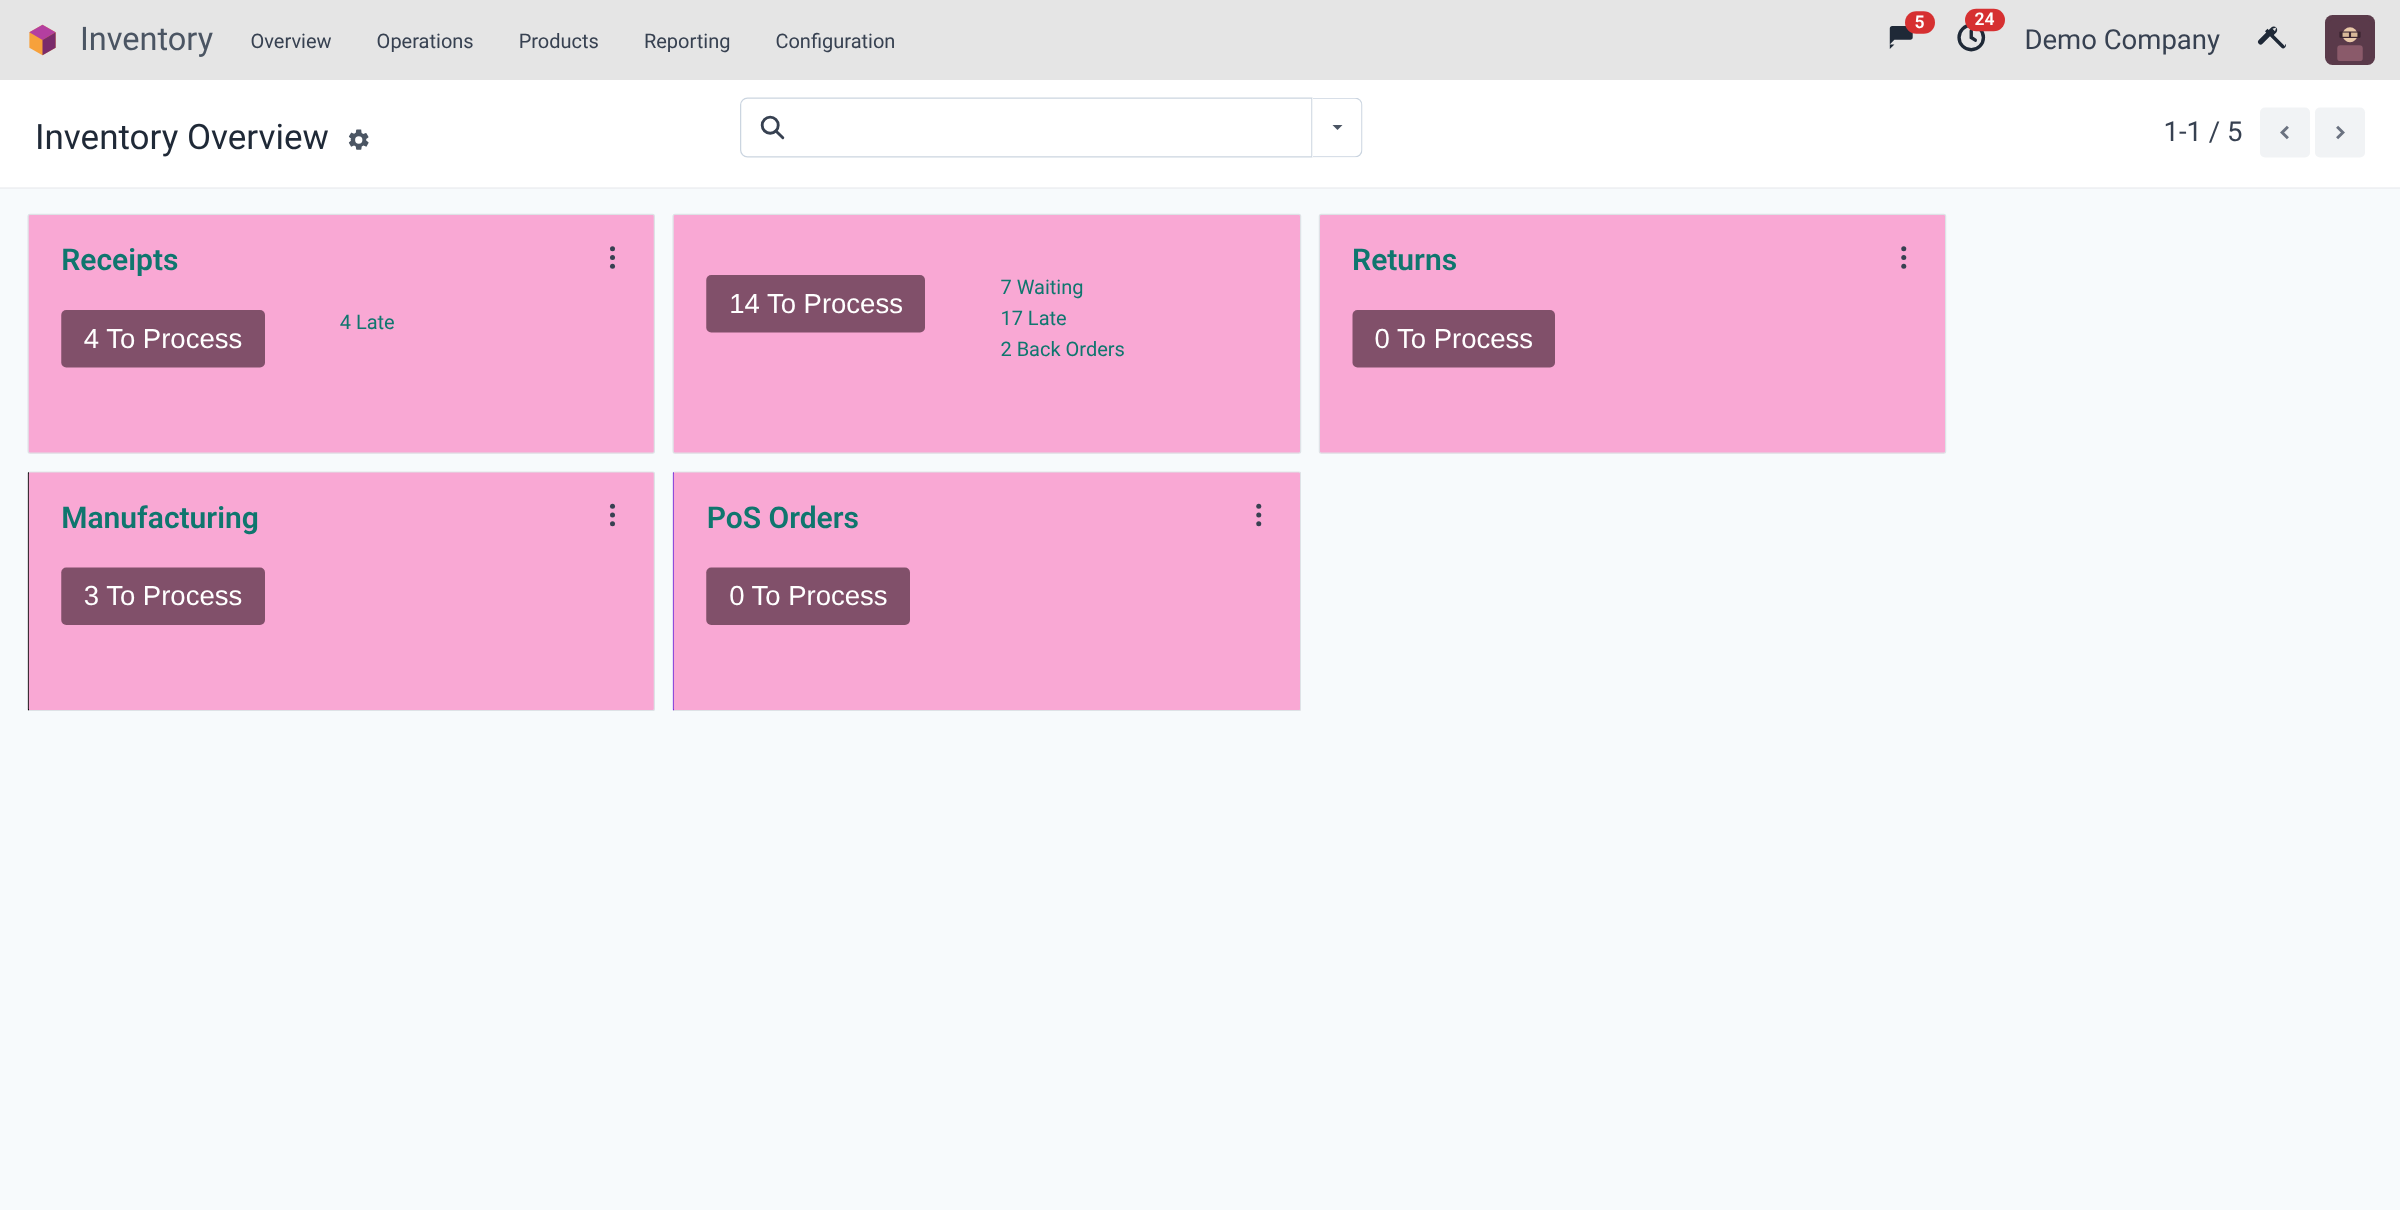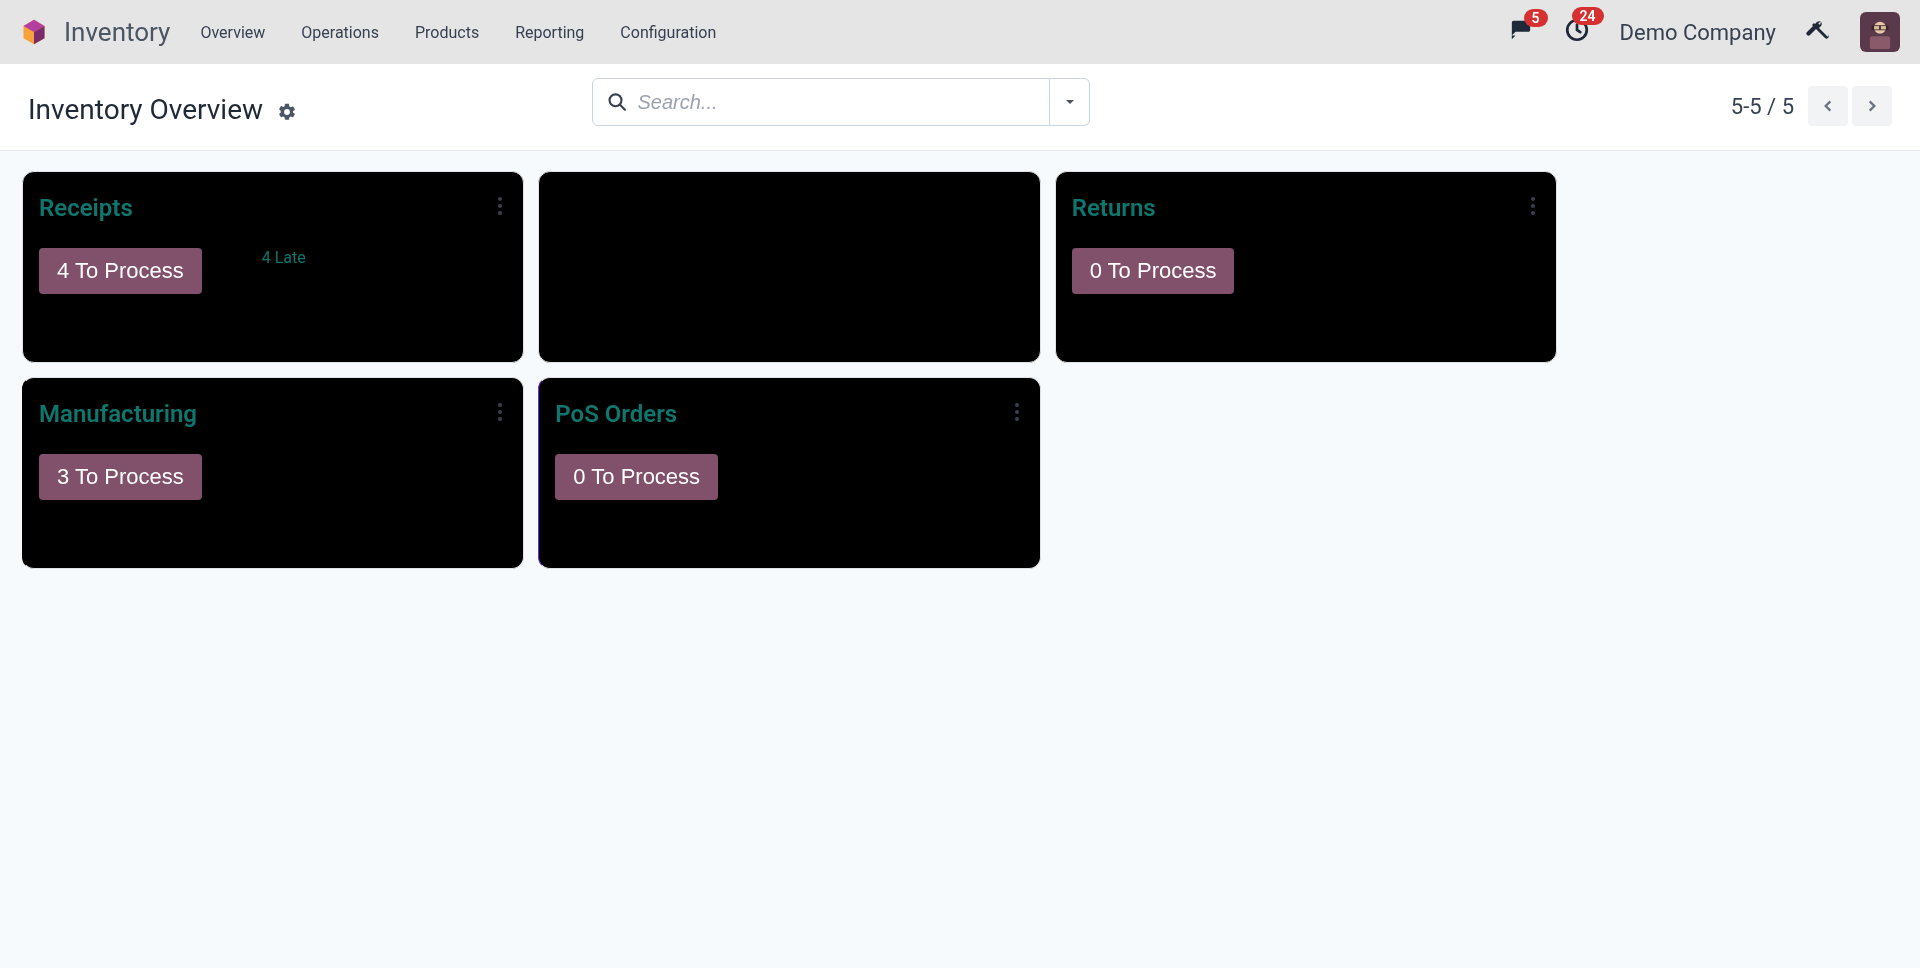--- a/index.html
+++ b/index.html
@@ -159,24 +159,24 @@
     padding: 20px 22px;
     height: calc(100% - 64px - 88px);
   }
   .card-grid {
     display: grid;
     grid-template-columns: repeat(3, 1fr);
     gap: 14px;
     max-width: 1535px;
   }
   .card {
-    background: #000000;
+    background: #f9a8d4;
     border: 1px solid #dee2e6;
-    border-radius: 12px;
-    padding: 22px 16px;
+    border-radius: 2px;
+    padding: 22px 26px;
     min-height: 192px;
     position: relative;
   }
   .card.accent-orange { border-left: 1px solid #000000; }
   .card.accent-blue   { border-left: 1px solid #6d28d9; }
   .card-head {
     display: flex;
     align-items: flex-start;
     justify-content: space-between;
   }
@@ -278,30 +278,29 @@
     <svg width="20" height="20" viewBox="0 0 24 24">
       <path fill="#4b5563" d="M19.14 12.94c.04-.31.06-.63.06-.94s-.02-.63-.06-.94l2.03-1.58a.5.5 0 0 0 .12-.64l-1.92-3.32a.5.5 0 0 0-.6-.22l-2.39.96a7.03 7.03 0 0 0-1.62-.94l-.36-2.54A.5.5 0 0 0 14 2h-4a.5.5 0 0 0-.49.42l-.36 2.54c-.58.24-1.12.55-1.62.94l-2.39-.96a.5.5 0 0 0-.6.22L2.62 8.48a.5.5 0 0 0 .12.64l2.03 1.58c-.4.31-.6.63-.6.94s.2.63.6.94l-2.03 1.58a.5.5 0 0 0-.12.64l1.92 3.32c.13.22.4.31.6.22l2.39-.96c.5.39 1.04.7 1.62.94l.36 2.54c.4.24.25.42.49.42h4c.24 0 .45-.18.49-.42l.36-2.54c.58-.24 1.12-.55 1.62-.94l2.39.96c.22.09.47 0 .6-.22l1.92-3.32a.5.5 0 0 0-.12-.64l-2.03-1.58zM12 15.5A3.5 3.5 0 1 1 12 8.5a3.5 3.5 0 0 1 0 7z"></path>
     </svg>
   </span>
   <div class="search-wrap">
     <div class="search-box">
       <svg width="22" height="22" viewBox="0 0 24 24">
         <circle cx="10" cy="10" r="7" fill="none" stroke="#374151" stroke-width="2.5"></circle>
         <line x1="15" y1="15" x2="21" y2="21" stroke="#374151" stroke-width="2.5" stroke-linecap="round"></line>
       </svg>
-      <input class="search-input" placeholder="Search..." style="">
     </div>
     <div class="search-dropdown">
       <svg width="12" height="12" viewBox="0 0 12 12">
         <path d="M2 4l4 4 4-4z" fill="#4b5563"></path>
       </svg>
     </div>
   </div>
   <div class="pager-wrap">
-    <span class="pager-text">5-5 / 5</span>
+    <span class="pager-text">1-1 / 5</span>
     <div class="pager-btns">
       <div class="pager-btn">
         <svg width="14" height="14" viewBox="0 0 12 12">
           <path d="M8 2L4 6l4 4" fill="none" stroke="#6b7280" stroke-width="2"></path>
         </svg>
       </div>
       <div class="pager-btn">
         <svg width="14" height="14" viewBox="0 0 12 12">
           <path d="M4 2l4 4-4 4" fill="none" stroke="#6b7280" stroke-width="2"></path>
         </svg>
@@ -327,20 +326,28 @@
       <div class="card-body">
         <button class="process-btn">4 To Process</button>
         <div class="stats">
           <span class="stat-link">4 Late</span>
 
         </div>
       </div>
     </div>
 
     <div class="card">
+      <div class="card-body">
+        <button class="process-btn">14 To Process</button>
+        <div class="stats">
+          <span class="stat-link">7 Waiting</span>
+          <span class="stat-link">17 Late</span>
+          <span class="stat-link">2 Back Orders</span>
+        </div>
+      </div>
     </div>
 
     <div class="card">
       <div class="card-head">
         <span class="card-title">Returns</span>
         <span class="kebab">
           <svg width="6" height="20" viewBox="0 0 6 20">
             <circle cx="3" cy="3" r="2" fill="#374151"></circle>
               <circle cx="3" cy="10" r="2" fill="#374151"></circle>
               <circle cx="3" cy="17" r="2" fill="#374151"></circle>

